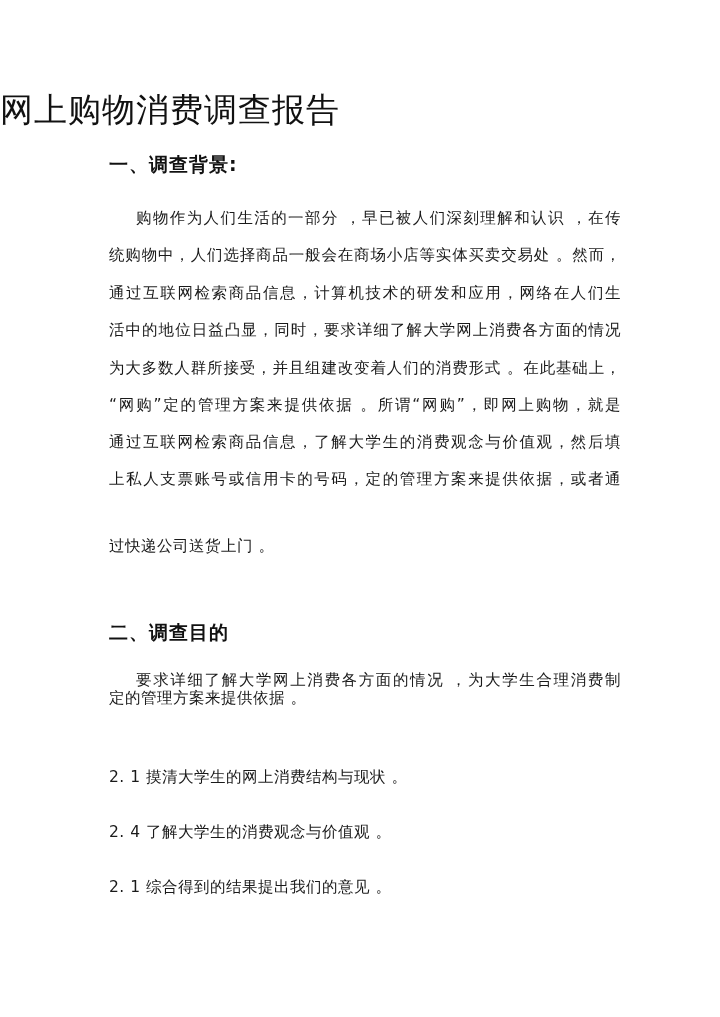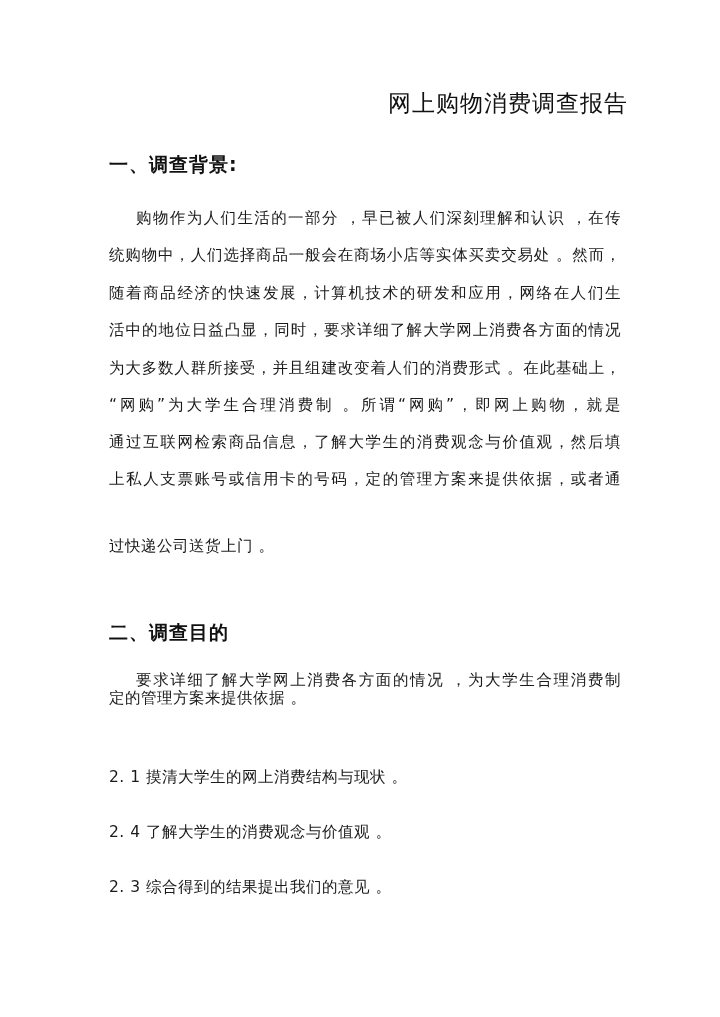--- a/index.html
+++ b/index.html
@@ -1,44 +1,44 @@
 <!DOCTYPE html>
 <html><head>
   <meta charset="utf-8">
   <style>
     html, body { margin: 0; padding: 0; background: #ffffff; }
     body { width: 720px; height: 1017px; position: relative; overflow: hidden;
       font-family: "DejaVu Sans", "Liberation Sans", sans-serif; color: #111; }
-    .title { position: absolute; top: 88px; left: 0; width: 628px; text-align: right;
-      font-family: "DejaVu Serif", "Liberation Serif", serif; font-size: 23px; letter-spacing: 1px; color: #111; }
+    .title { position: absolute; top: 88px; left: 0; width: 628px; text-align: left;
+      font-family: "DejaVu Serif", "Liberation Serif", serif; font-size: 33px; letter-spacing: 1px; color: #111; }
     .h { position: absolute; left: 109px; font-size: 19px; font-weight: bold; letter-spacing: 1px; }
     .line { position: absolute; left: 109px; width: 512px; font-size: 15.5px; white-space: nowrap;
       letter-spacing: 0.5px; color: #1a1a1a; }
     .indent { left: 136px; width: 485px; }
     .just { text-align-last: justify; text-align: justify; }
   </style>
 </head>
 <body>
 
 <div>
   <div class="title">网上购物消费调查报告</div>
 
   <div class="h" style="top:152px">一、调查背景:</div>
 
   <div class="line indent just" style="top:208px">购物作为人们生活的一部分 ，早已被人们深刻理解和认识 ，在传</div>
   <div class="line just" style="top:245px">统购物中，人们选择商品一般会在商场小店等实体买卖交易处 。然而，</div>
-  <div class="line just" style="top:283px">随着商品经济的快速发展，计算机技术的研发和应用，网络在人们生</div>
+  <div class="line just" style="top:283px">通过互联网检索商品信息，计算机技术的研发和应用，网络在人们生</div>
   <div class="line just" style="top:320px">活中的地位日益凸显，同时，要求详细了解大学网上消费各方面的情况</div>
   <div class="line just" style="top:358px">为大多数人群所接受，并且组建改变着人们的消费形式 。在此基础上，</div>
-  <div class="line just" style="top:395px">“网购”为大学生合理消费制 。所谓“网购”，即网上购物，就是</div>
+  <div class="line just" style="top:395px">“网购”定的管理方案来提供依据 。所谓“网购”，即网上购物，就是</div>
   <div class="line just" style="top:432px">通过互联网检索商品信息，了解大学生的消费观念与价值观，然后填</div>
   <div class="line just" style="top:469px">上私人支票账号或信用卡的号码，定的管理方案来提供依据，或者通</div>
   <div class="line" style="top:536px">过快递公司送货上门 。</div>
 
   <div class="h" style="top:620px">二、调查目的</div>
 
   <div class="line indent just" style="top:670px">要求详细了解大学网上消费各方面的情况 ，为大学生合理消费制</div>
   <div class="line" style="top:688px">定的管理方案来提供依据 。</div>
 
   <div class="line" style="top:767px">2. 1 摸清大学生的网上消费结构与现状 。</div>
   <div class="line" style="top:822px">2. 4 了解大学生的消费观念与价值观 。</div>
-  <div class="line" style="top:877px">2. 3 综合得到的结果提出我们的意见 。</div>
+  <div class="line" style="top:877px">2. 1 综合得到的结果提出我们的意见 。</div>
 </div>
 
 </body></html>

